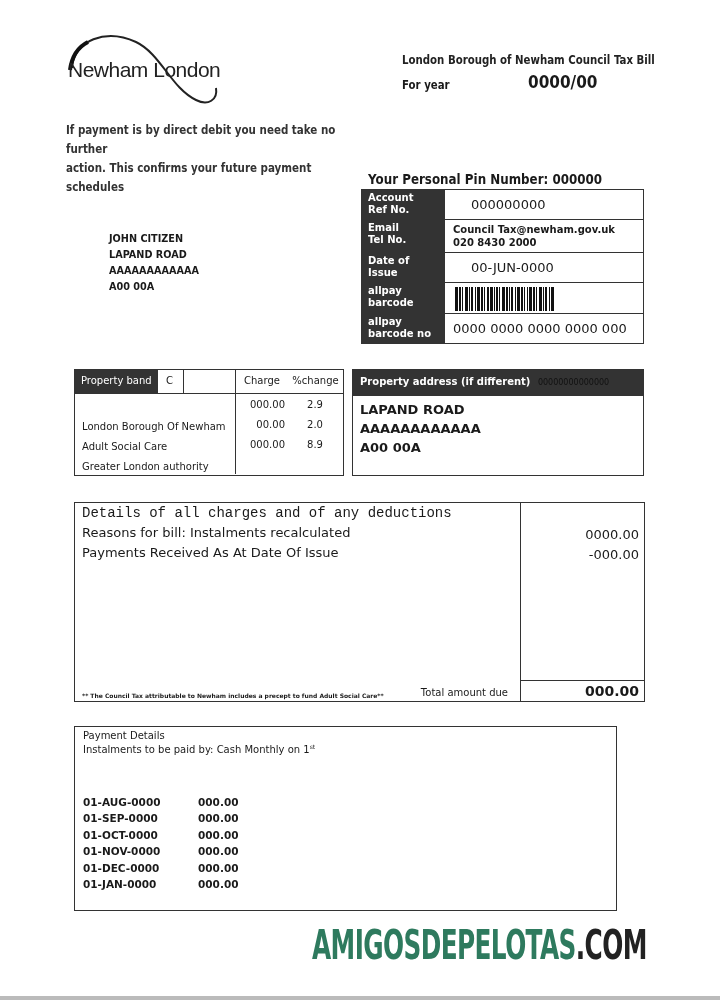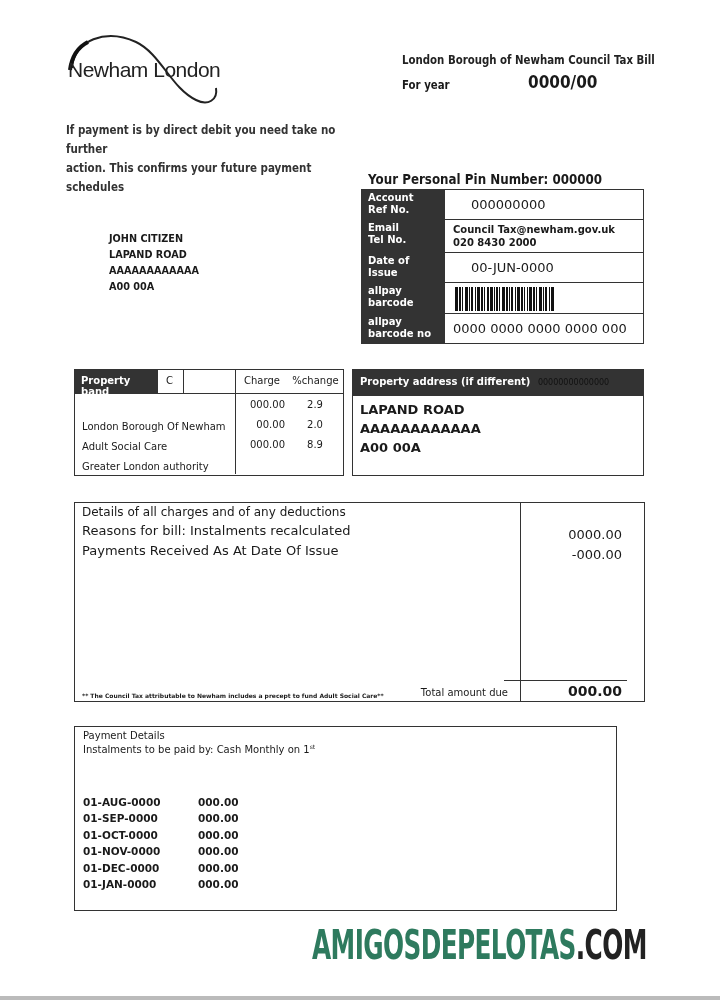--- a/index.html
+++ b/index.html
@@ -19,46 +19,46 @@
   .acct-row:last-child { border-bottom: none; }
   .acct-lbl { width: 83px; background: #333; color: #fff; font-size: 10px; font-weight: bold; padding: 2px 6px; line-height: 12px; font-family: "DejaVu Sans", sans-serif; }
   .acct-val { flex: 1; padding: 2px 8px; font-size: 13px; font-family: "DejaVu Sans", sans-serif; display: flex; align-items: center; }
   .barcode { display: flex; align-items: stretch; height: 24px; gap: 0; margin-top: 2px; }
   .barcode span { display: block; background: #111; height: 100%; }
 
   .address { left: 109px; top: 231px; font-size: 11px; font-weight: bold; line-height: 16px; font-family: "DejaVu Sans", sans-serif; transform: scaleX(0.88); transform-origin: left; }
 
   .band { left: 74px; top: 369px; width: 270px; height: 107px; border: 1.5px solid #333; font-family: "DejaVu Sans", sans-serif; }
   .band-head { display: flex; height: 24px; border-bottom: 1.5px solid #333; font-size: 10px; }
-  .band-head .bl { width: 83px; background: #333; color: #fff; font-weight: bold; padding: 5px 6px; }
+  .band-head .bl { width: 83px; background: #333; color: #fff; font-weight: normal; padding: 5px 6px; }
   .band-head .bv { width: 26px; border-right: 1.5px solid #333; padding: 5px 8px; }
   .band-head .be { width: 46px; border-right: 1.5px solid #333; }
   .band-head .bc { width: 52px; padding: 5px 6px; text-align: center; }
   .band-head .bp { flex: 1; padding: 5px 4px; text-align: center; }
   .band-body { position: relative; height: 80px; }
   .band-div { position: absolute; left: 160px; top: 0; bottom: 0; border-left: 1.5px solid #333; }
   .brow { display: flex; font-size: 10px; height: 20px; align-items: center; }
   .brow:first-child { margin-top: 3px; }
   .brow .bn { width: 160px; padding-left: 7px; margin-top: 44px; }
   .brow .bc { width: 52px; text-align: right; padding-right: 2px; }
   .brow .bp { flex: 1; text-align: center; }
 
   .prop { left: 352px; top: 369px; width: 292px; height: 107px; border: 1.5px solid #333; font-family: "DejaVu Sans", sans-serif; }
   .prop-head { background: #333; color: #fff; height: 26px; font-size: 10px; font-weight: bold; padding: 6px 7px; white-space: nowrap; }
   .prop-head .ref { font-weight: normal; color: #111; font-size: 8px; margin-left: 4px; }
   .prop-body { padding: 4px 7px; font-size: 13px; font-weight: bold; line-height: 19px; }
 
   .details { left: 74px; top: 502px; width: 571px; height: 200px; border: 1.5px solid #333; font-family: "DejaVu Sans", sans-serif; }
   .det-left { position: absolute; left: 0; top: 0; width: 446px; height: 100%; border-right: 1.5px solid #333; }
-  .det-h { font-size: 12px; padding: 2px 7px; }
+  .det-h { font-size: 14px; padding: 2px 7px; font-family: Liberation Mono, monospace; }
   .det-line { font-size: 13px; padding: 0 7px; line-height: 20px; white-space: nowrap; }
   .det-line span { display: inline-block; }
   .det-foot { position: absolute; bottom: 2px; left: 7px; font-size: 6px; font-weight: bold; }
   .det-total-lbl { position: absolute; bottom: 3px; right: 12px; font-size: 10px; }
-  .det-right { position: absolute; right: 17px; top: 0; width: 123px; height: 100%; }
+  .det-right { position: absolute; right: 0; top: 0; width: 123px; height: 100%; }
   .det-amt { text-align: right; padding-right: 5px; font-size: 13px; line-height: 20px; }
   .det-amt:first-child { margin-top: 22px; }
   .det-totbox { position: absolute; bottom: 0; left: 0; right: 0; height: 21px; border-top: 1.5px solid #333; text-align: right; padding-right: 5px; font-size: 14px; font-weight: bold; line-height: 20px; }
 
   .pay { left: 74px; top: 726px; width: 543px; height: 185px; border: 1.5px solid #333; font-family: "DejaVu Sans", sans-serif; }
   .pay-h { font-size: 10px; padding: 3px 8px 0; }
   .pay-sub { font-size: 10px; padding: 2px 8px; }
   .pay-sub sup { font-size: 6px; }
   .pay-list { margin-top: 36px; padding-left: 8px; }
   .pay-row { display: flex; font-size: 10.5px; font-weight: bold; height: 16.5px; align-items: center; }

